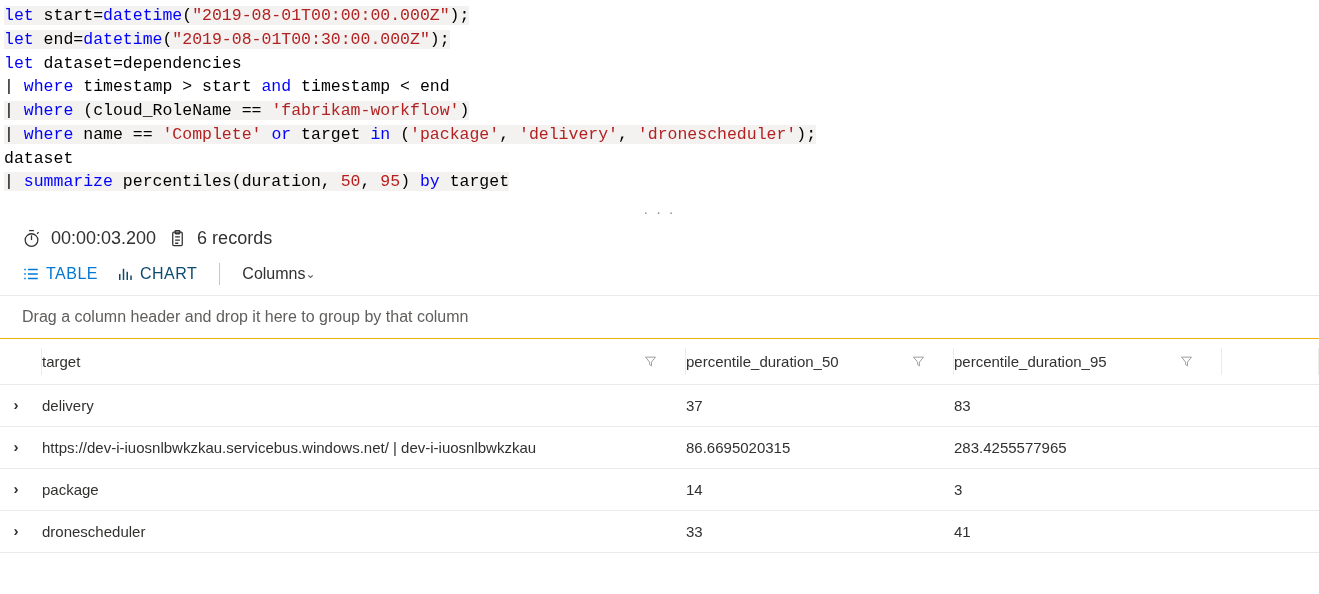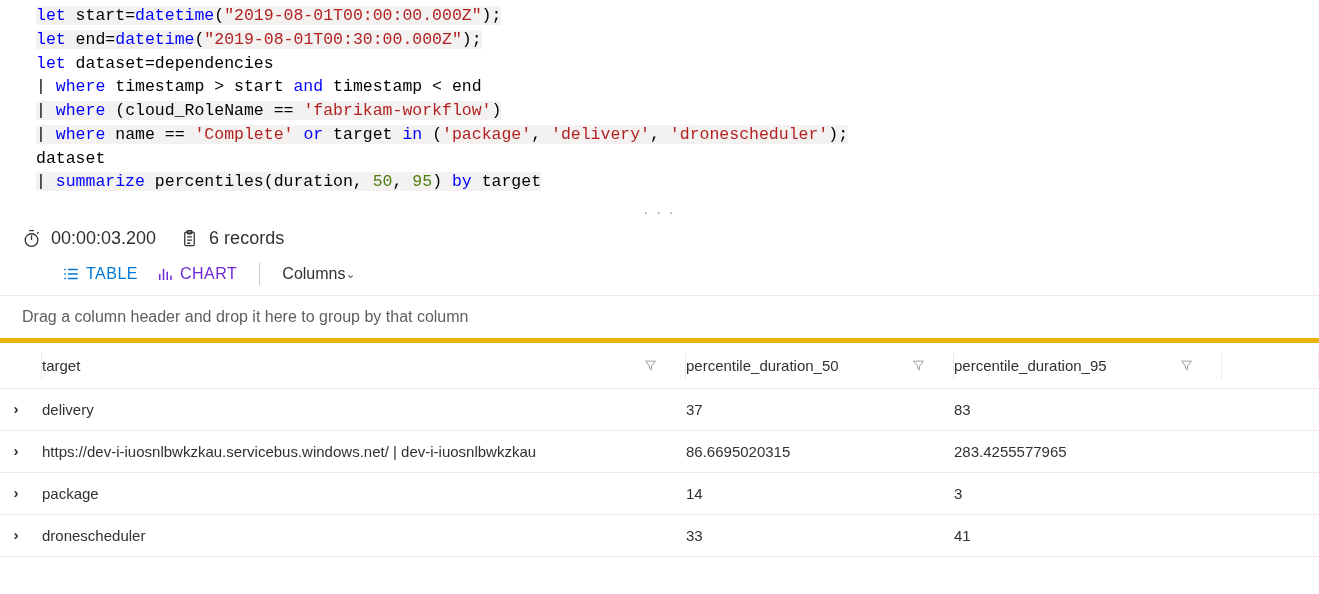--- a/index.html
+++ b/index.html
@@ -6,86 +6,85 @@
   body {
     margin: 0;
     padding: 0;
     font-family: "Segoe UI", -apple-system, sans-serif;
     font-size: 14px;
     background: #fff;
     color: #323130;
     width: 1319px;
   }
   .editor {
-    padding: 4px 20px 10px 36px;
+    padding: 4px 20px 10px 4px;
     font-family: Consolas, "Courier New", monospace;
     font-size: 16.5px;
     line-height: 1.44;
     white-space: pre;
     color: #000;
   }
   .editor .kw { color: #0000ff; }
   .editor .fn { color: #0000ff; }
   .editor .str { color: #b22222; }
-  .editor .num { color: #4d7c0f; }
+  .editor .num { color: #b91c1c; }
   .line-hl { background: #f3f2f1; display: inline; }
   .splitter {
     text-align: center;
     color: #888;
     font-size: 14px;
     letter-spacing: 2px;
     height: 16px;
     line-height: 16px;
     user-select: none;
   }
   .status-bar {
     display: flex;
     align-items: center;
     padding: 8px 22px 14px 22px;
     font-size: 20px;
     color: #323130;
   }
   .status-text { flex: 1; font-weight: 400; }
-  .status-meta { display: flex; align-items: center; gap: 24px; color: #323130; font-size: 18px; }
+  .status-meta { display: flex; align-items: center; gap: 12px; color: #323130; font-size: 18px; }
   .meta-item { display: flex; align-items: center; gap: 10px; }
   .meta-item svg { width: 19px; height: 19px; flex-shrink: 0; }
   .toolbar {
     display: flex;
     align-items: center;
     gap: 18px;
     padding: 0 22px 10px 22px;
     font-size: 16px;
-    margin-left: 40px;
   }
   .tab-btn {
     display: flex;
     align-items: center;
     gap: 6px;
     cursor: pointer;
-    color: #6d28d9;
+    color: #0c4a6e;
     letter-spacing: 0.5px;
   }
   .tab-btn.active { color: #0078d4; }
   .tab-btn svg { width: 18px; height: 18px; }
   .vsep {
     width: 1px;
     height: 22px;
     background: #c8c6c4;
     margin: 0 4px;
   }
   .columns-btn {
     display: flex;
     align-items: center;
     gap: 0;
     cursor: pointer;
   }
   .chev { font-size: 12px; color: #605e5c; }
   .group-hint {
     border-top: 1px solid #edebe9;
-    border-bottom: 5px solid #eab308;
+    border-bottom: 1px solid #eab308;
     padding: 12px 22px;
     color: #605e5c;
     font-size: 16px;
     background: #fff;
   }
   table.results {
     width: 100%;
     border-collapse: collapse;
     table-layout: fixed;
   }

